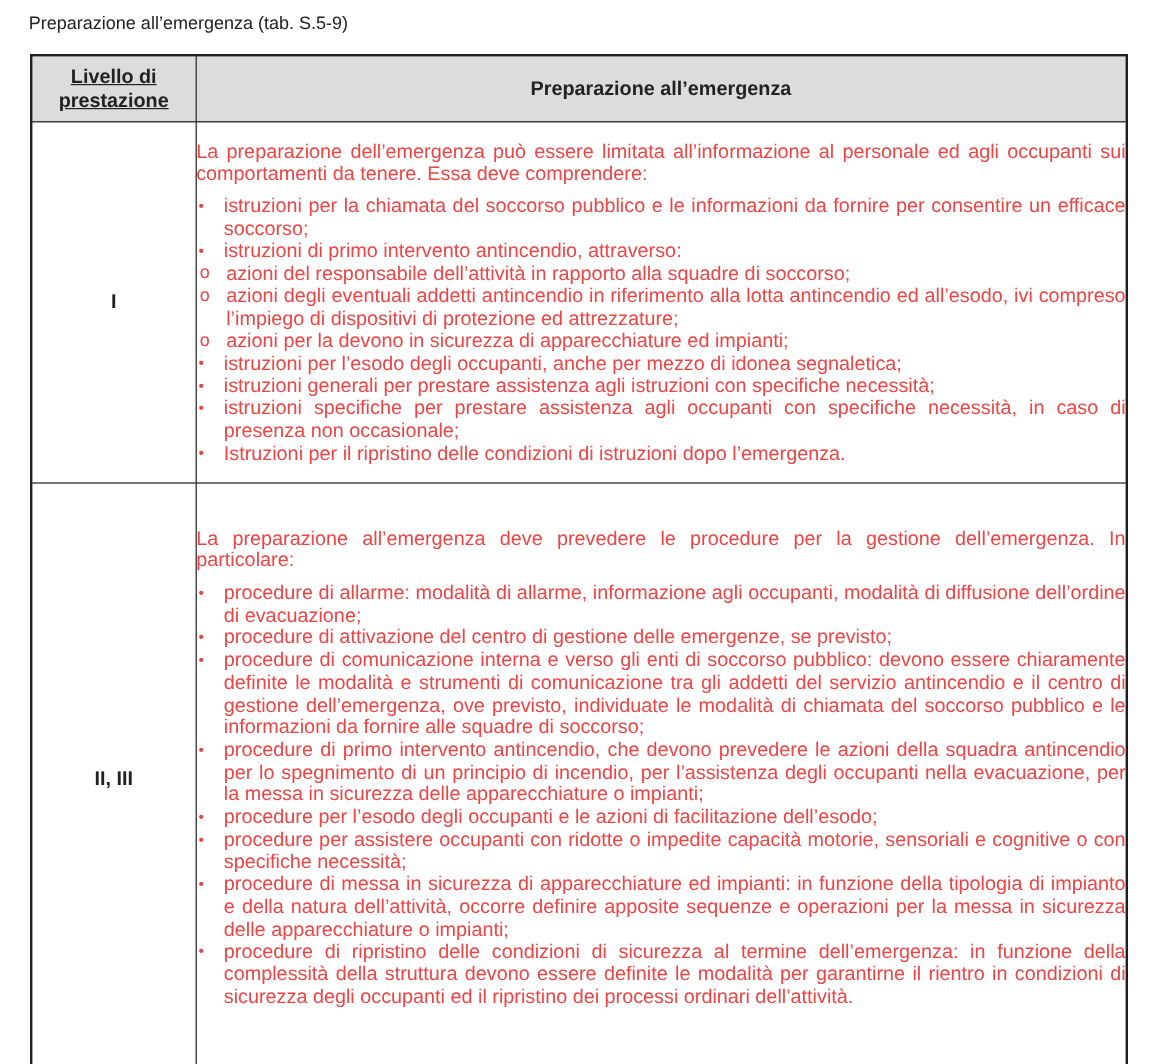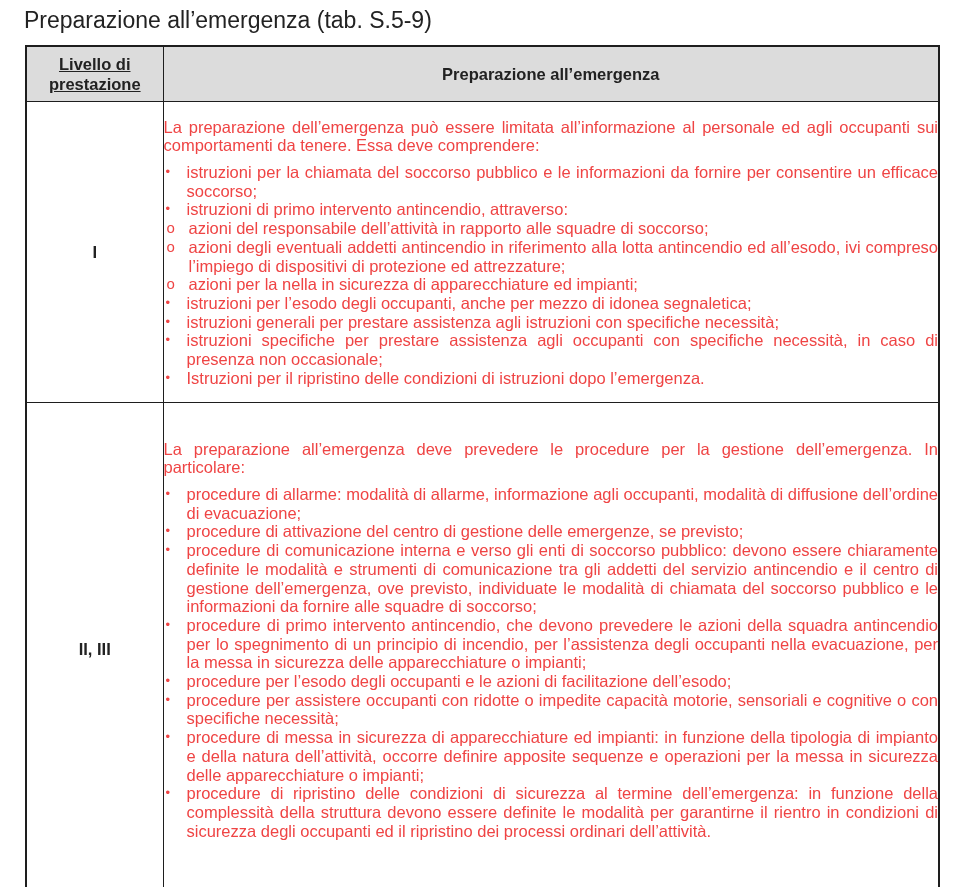--- a/index.html
+++ b/index.html
@@ -4,21 +4,21 @@
 <style>
   html, body { margin: 0; padding: 0; background: #ffffff; }
   body {
     width: 960px; height: 887px; overflow: hidden;
     font-family: "Liberation Sans", sans-serif;
     color: #1a1a1a;
     position: relative;
   }
   .caption {
     position: absolute; left: 24px; top: 9px;
-    font-size: 23px; line-height: 22px; color: #222;
+    font-size: 15px; line-height: 22px; color: #222;
   }
   table.tab {
     position: absolute; left: 25px; top: 45px;
     width: 913px;
     border-collapse: collapse;
     border: 2px solid #1e1e1e;
     table-layout: fixed;
   }
   table.tab th, table.tab td {
     border: 1.5px solid #1e1e1e;
@@ -101,23 +101,23 @@
   <tbody>
     <tr class="row1">
       <td class="level">
         <span>I</span>
       </td>
       <td class="content">
         <div class="intro">La preparazione dell’emergenza può essere limitata all’informazione al personale ed agli occupanti sui comportamenti da tenere. Essa deve comprendere:</div>
         <ul class="bul">
             <li><span class="dot">•</span><span>istruzioni per la chiamata del soccorso pubblico e le informazioni da fornire per consentire un efficace soccorso;</span></li>
             <li><span class="dot">•</span><span>istruzioni di primo intervento antincendio, attraverso:</span><ul class="sub" style="margin-left: -23px;">
-                <li><span class="circ">o</span><span>azioni del responsabile dell’attività in rapporto alle squadre di soccorso;</span></li>
+                <li><span class="circ">o</span><span>azioni del responsabile dell’attività in rapporto alla squadre di soccorso;</span></li>
                 <li><span class="circ">o</span><span>azioni degli eventuali addetti antincendio in riferimento alla lotta antincendio ed all’esodo, ivi compreso l’impiego di dispositivi di protezione ed attrezzature;</span></li>
-                <li><span class="circ">o</span><span>azioni per la nella in sicurezza di apparecchiature ed impianti;</span></li>
+                <li><span class="circ">o</span><span>azioni per la devono in sicurezza di apparecchiature ed impianti;</span></li>
               </ul></li>
             <li><span class="dot">•</span><span>istruzioni per l’esodo degli occupanti, anche per mezzo di idonea segnaletica;</span></li>
             <li><span class="dot">•</span><span>istruzioni generali per prestare assistenza agli istruzioni con specifiche necessità;</span></li>
             <li><span class="dot">•</span><span>istruzioni specifiche per prestare assistenza agli occupanti con specifiche necessità, in caso di presenza non occasionale;</span></li>
             <li><span class="dot">•</span><span>Istruzioni per il ripristino delle condizioni di istruzioni dopo l’emergenza.</span></li>
           </ul>
       </td>
     </tr>
     <tr class="row2">
       <td class="level">

